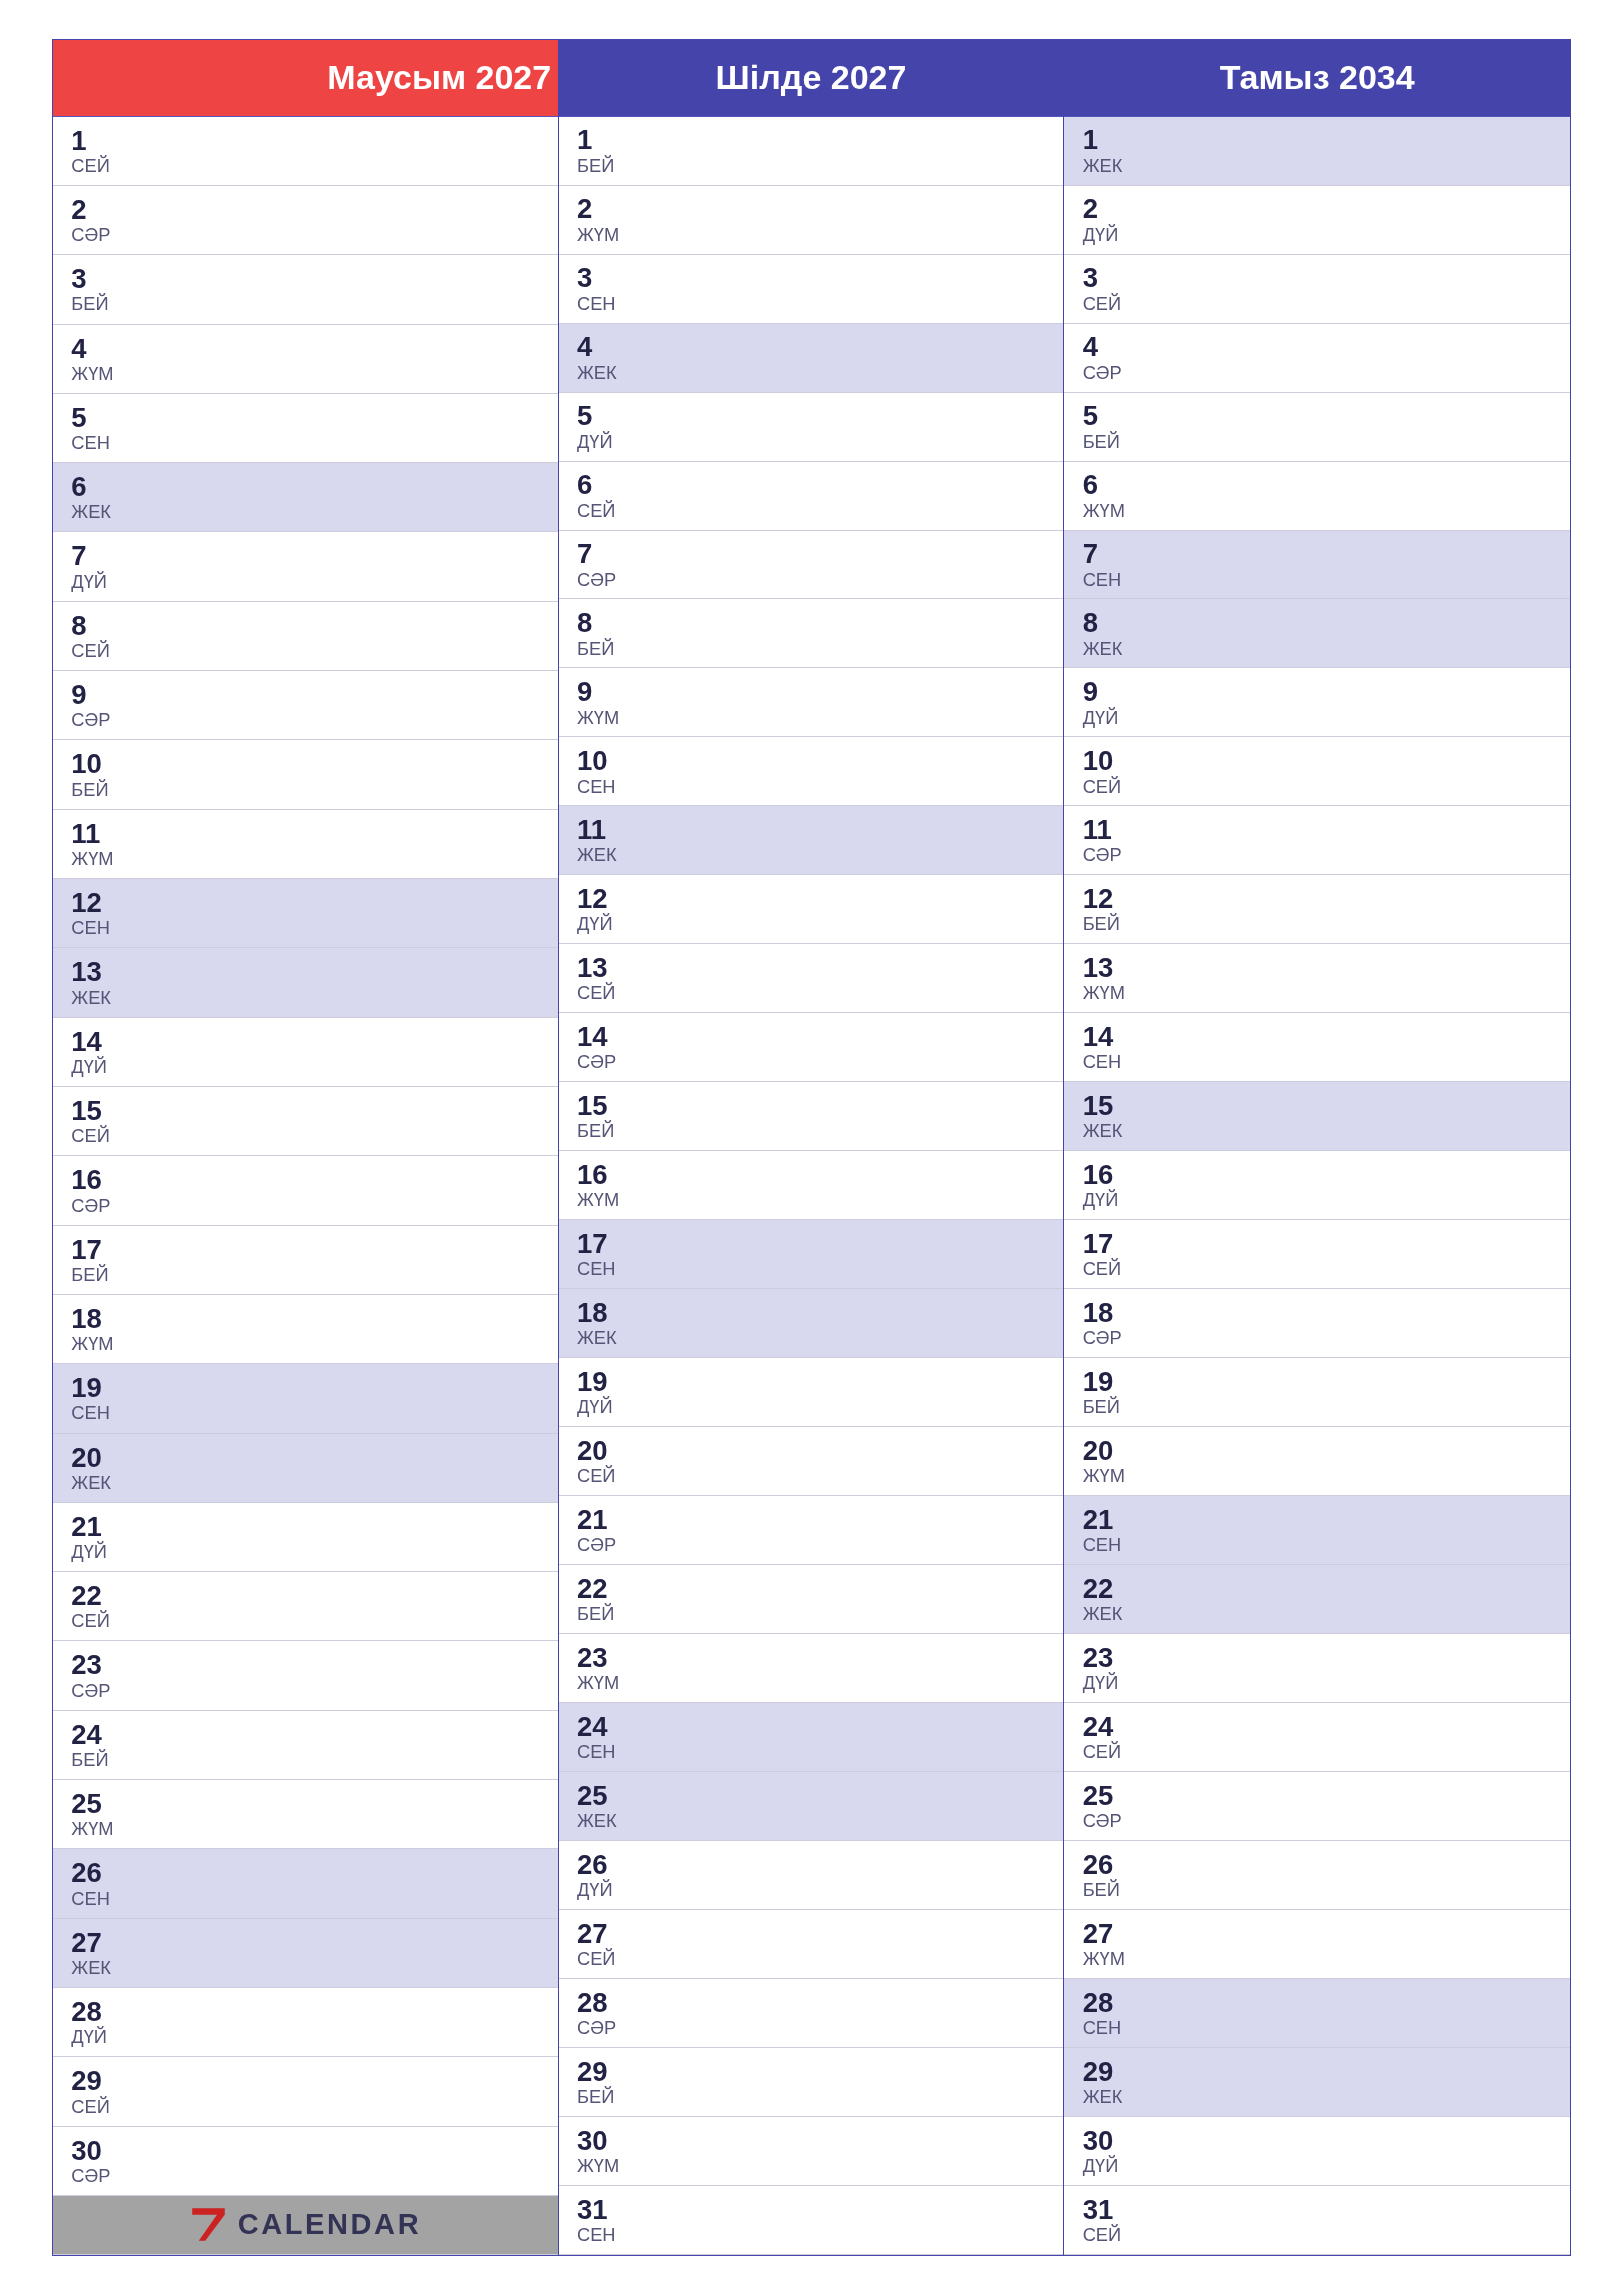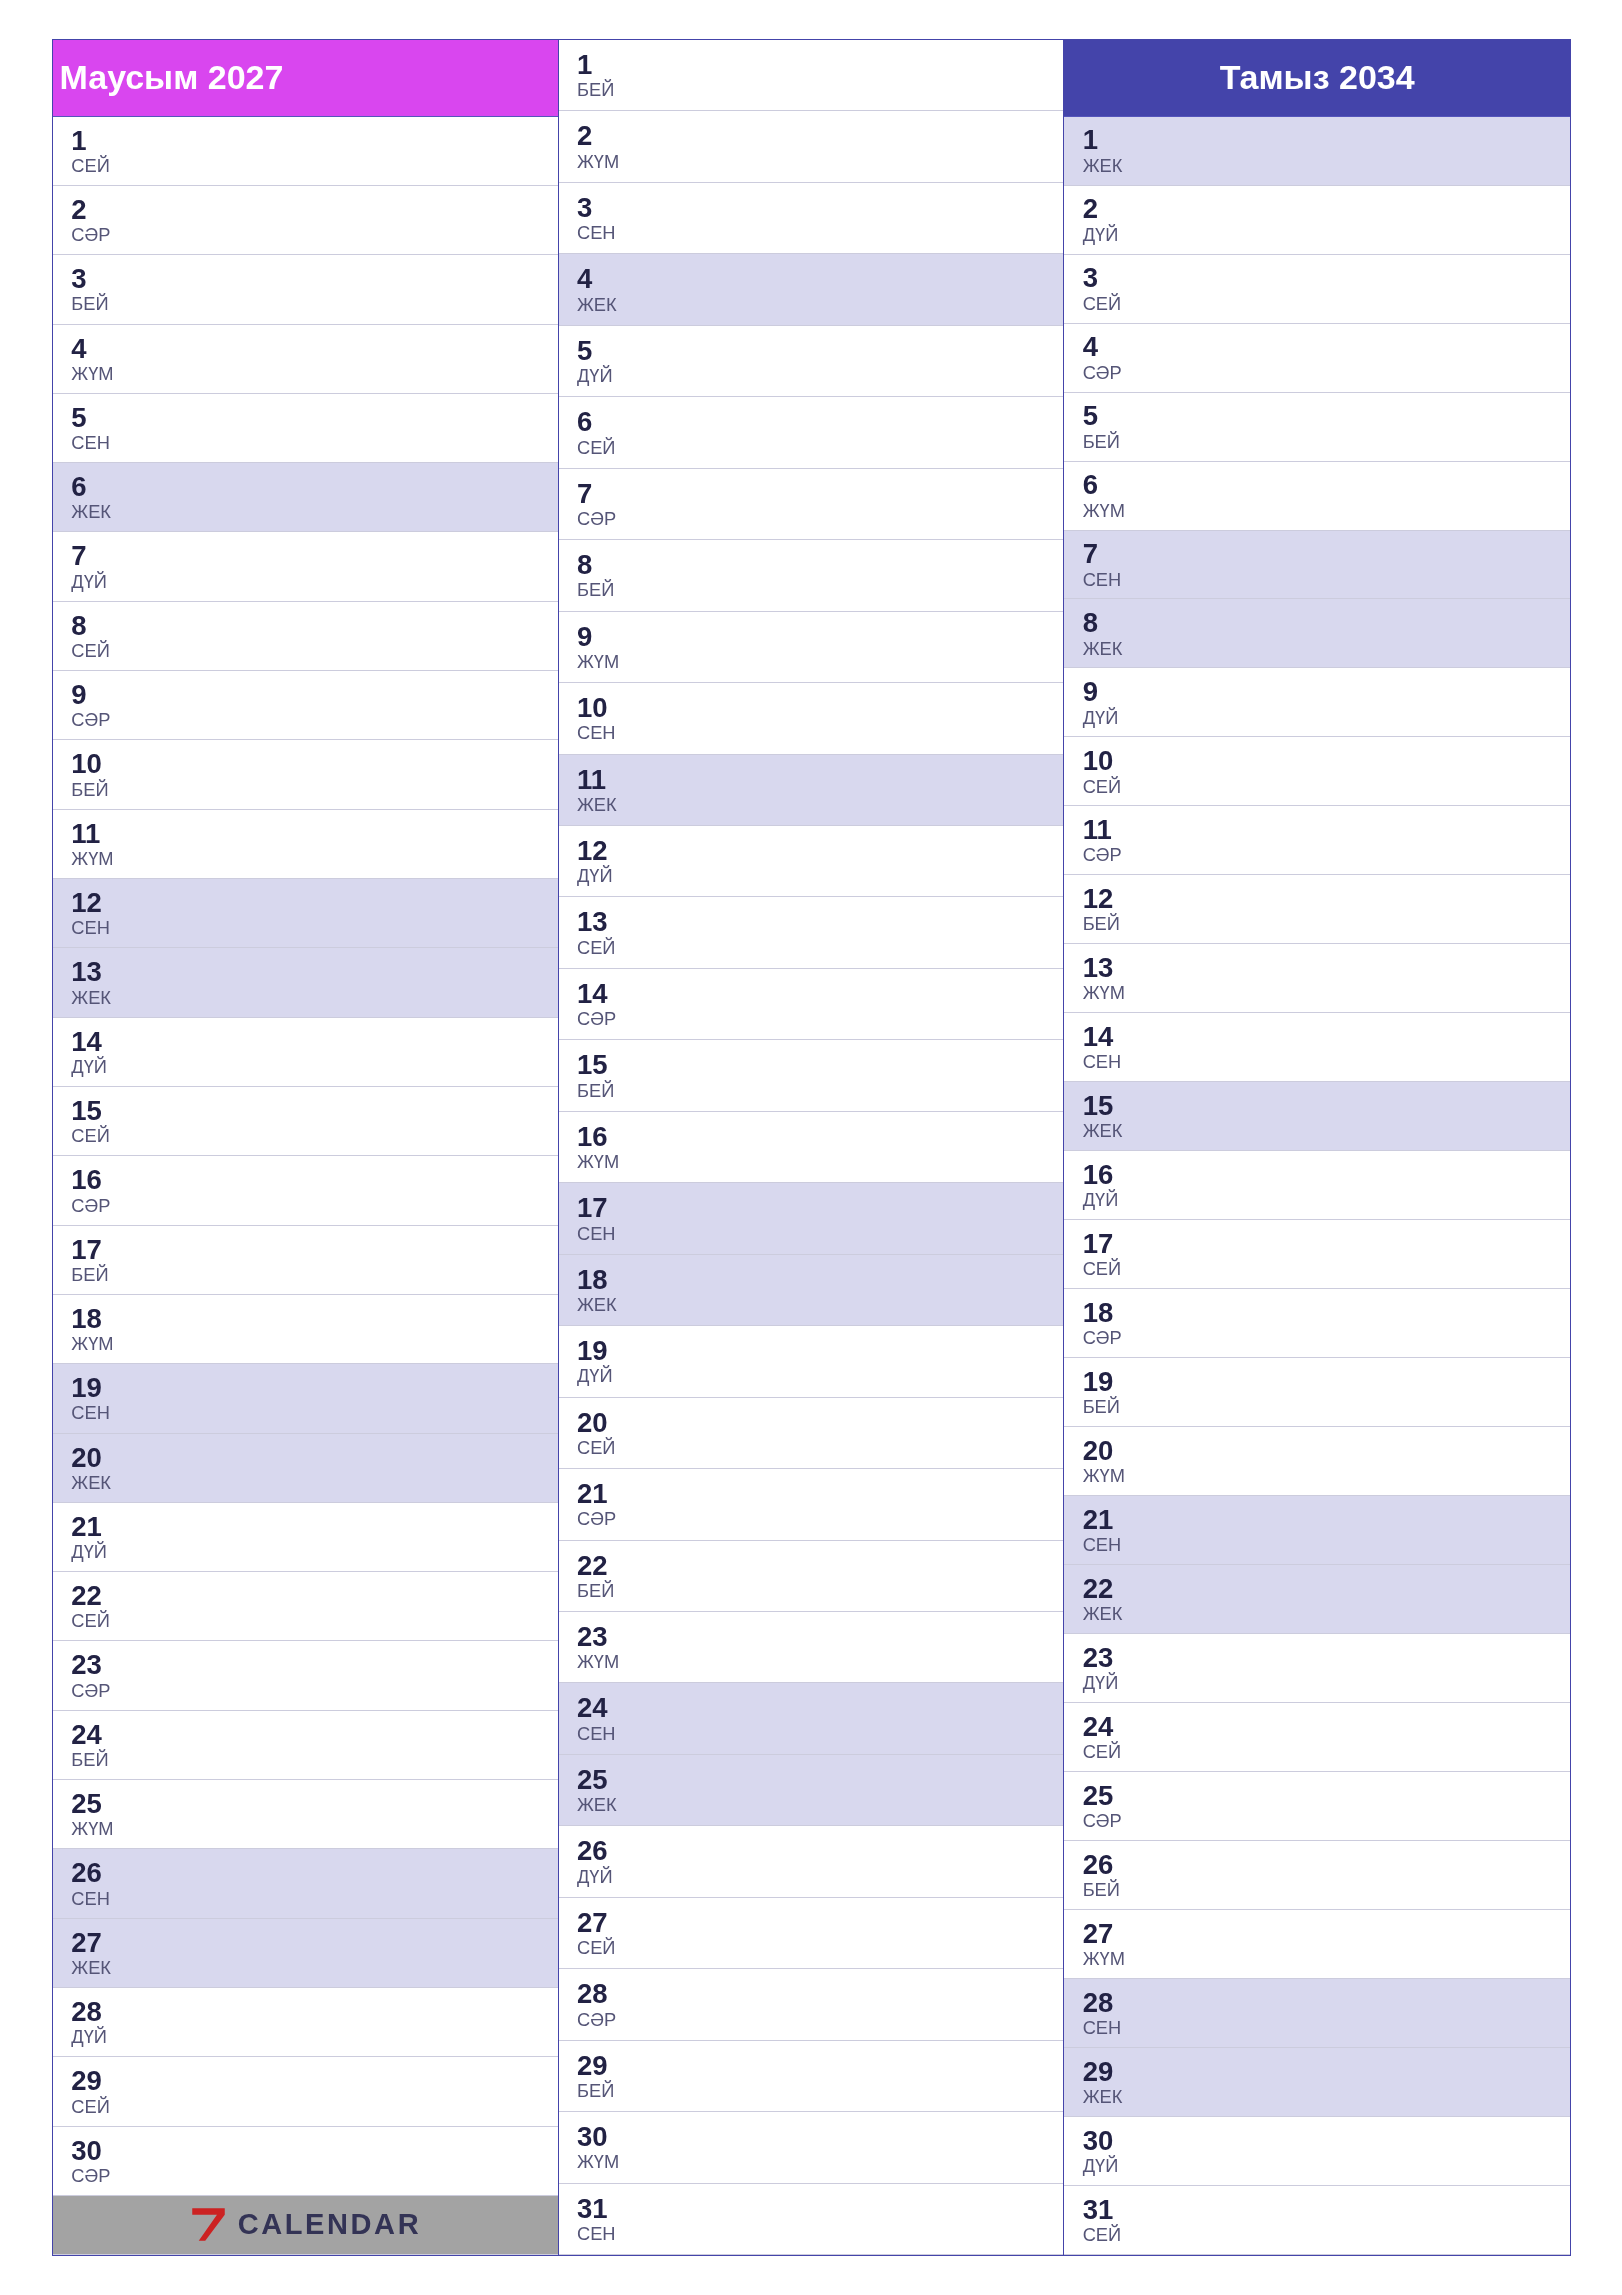--- a/index.html
+++ b/index.html
@@ -12,21 +12,21 @@
       flex-direction: column;
       padding: 39px 52px;
     }
   </style>
 </head>
 <body>
 
 <div id="calendar-container" style="flex:1; display:flex; flex-direction:column;">
 <div style="display: grid; grid-template-columns: 1fr 1fr 1fr; flex: 1 1 0%; border: 1.3px solid rgb(68, 68, 170); overflow: hidden;">
       <div style="display: flex; flex-direction: column; border-right: 1.3px solid rgb(68, 68, 170);">
-        <div style="background: #d946ef; color: rgb(255, 255, 255); text-align: left; font-size: 34px; font-weight: bold; padding: 18.3px 6.5px; border-bottom: 1.3px solid rgb(85, 85, 187); font-family: Arial, sans-serif;">Маусым 2027</div>
+        <div style="background: #ef4444; color: rgb(255, 255, 255); text-align: right; font-size: 34px; font-weight: bold; padding: 18.3px 6.5px; border-bottom: 1.3px solid rgb(85, 85, 187); font-family: Arial, sans-serif;">Маусым 2027</div>
         <div style="flex: 1 1 0%; display: flex; flex-direction: column;">
           <div style="background: rgb(255, 255, 255); padding: 5.2px 18.3px; border-bottom: 0.7px solid rgb(204, 204, 221); display: flex; flex-direction: column; justify-content: center; min-height: 52px; flex: 1 1 0%;">
             <div style="font-size: 27.5px; font-weight: bold; color: rgb(34, 34, 68); line-height: 1.1; font-family: Arial, sans-serif;">1</div>
             <div style="font-size: 18.3px; color: rgb(85, 85, 119); font-family: Arial, sans-serif; line-height: 1.1;">СЕЙ</div>
           </div>
           <div style="background: rgb(255, 255, 255); padding: 5.2px 18.3px; border-bottom: 0.7px solid rgb(204, 204, 221); display: flex; flex-direction: column; justify-content: center; min-height: 52px; flex: 1 1 0%;">
             <div style="font-size: 27.5px; font-weight: bold; color: rgb(34, 34, 68); line-height: 1.1; font-family: Arial, sans-serif;">2</div>
             <div style="font-size: 18.3px; color: rgb(85, 85, 119); font-family: Arial, sans-serif; line-height: 1.1;">СӘР</div>
           </div>
           <div style="background: rgb(255, 255, 255); padding: 5.2px 18.3px; border-bottom: 0.7px solid rgb(204, 204, 221); display: flex; flex-direction: column; justify-content: center; min-height: 52px; flex: 1 1 0%;">
@@ -145,20 +145,21 @@
             <div style="display: flex; align-items: center; gap: 9.2px;">
               <svg width="39" height="39" viewBox="0 0 60 60">
                 <path d="M5 5 L55 5 L55 15 L25 55 L15 55 L43 15 L5 15 Z" fill="#cc2222"></path>
               </svg>
               <div style="font-size: 29px; font-weight: bold; color: rgb(51, 51, 85); letter-spacing: 2.6px; font-family: Arial, sans-serif;">CALENDAR</div>
             </div>
           </div>
         </div>
       </div>
       <div style="display: flex; flex-direction: column; border-right: 1.3px solid rgb(68, 68, 170);">
+        <div style="background: rgb(68, 68, 170); color: rgb(255, 255, 255); text-align: center; font-size: 34px; font-weight: bold; padding: 18.3px 6.5px; border-bottom: 1.3px solid rgb(85, 85, 187); font-family: Arial, sans-serif;">Шілде 2027</div>
         <div style="flex: 1 1 0%; display: flex; flex-direction: column;">
           <div style="background: rgb(255, 255, 255); padding: 5.2px 18.3px; border-bottom: 0.7px solid rgb(204, 204, 221); display: flex; flex-direction: column; justify-content: center; min-height: 52px; flex: 1 1 0%;">
             <div style="font-size: 27.5px; font-weight: bold; color: rgb(34, 34, 68); line-height: 1.1; font-family: Arial, sans-serif;">1</div>
             <div style="font-size: 18.3px; color: rgb(85, 85, 119); font-family: Arial, sans-serif; line-height: 1.1;">БЕЙ</div>
           </div>
           <div style="background: rgb(255, 255, 255); padding: 5.2px 18.3px; border-bottom: 0.7px solid rgb(204, 204, 221); display: flex; flex-direction: column; justify-content: center; min-height: 52px; flex: 1 1 0%;">
             <div style="font-size: 27.5px; font-weight: bold; color: rgb(34, 34, 68); line-height: 1.1; font-family: Arial, sans-serif;">2</div>
             <div style="font-size: 18.3px; color: rgb(85, 85, 119); font-family: Arial, sans-serif; line-height: 1.1;">ЖҮМ</div>
           </div>
           <div style="background: rgb(255, 255, 255); padding: 5.2px 18.3px; border-bottom: 0.7px solid rgb(204, 204, 221); display: flex; flex-direction: column; justify-content: center; min-height: 52px; flex: 1 1 0%;">

